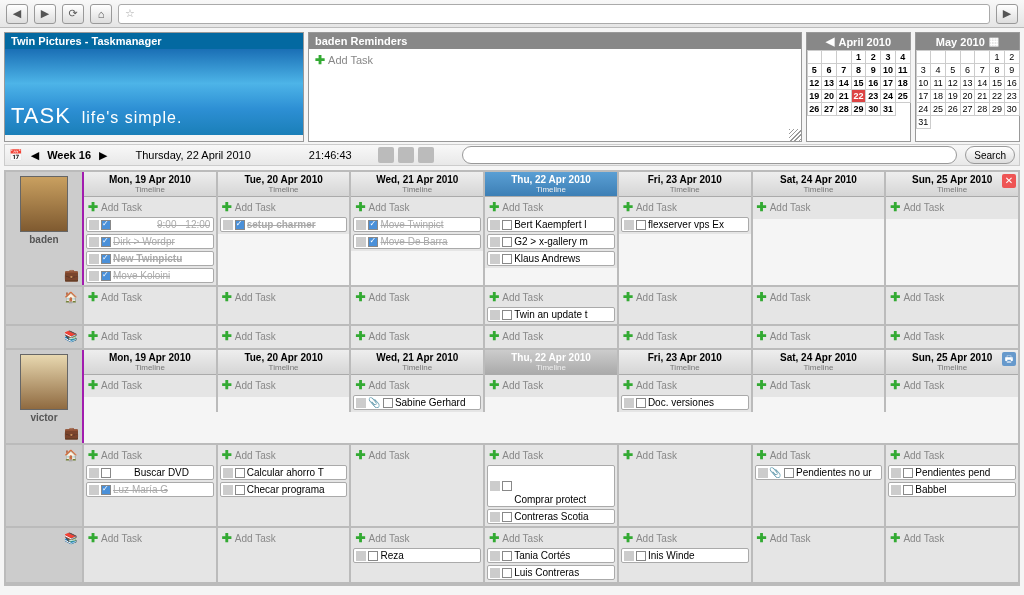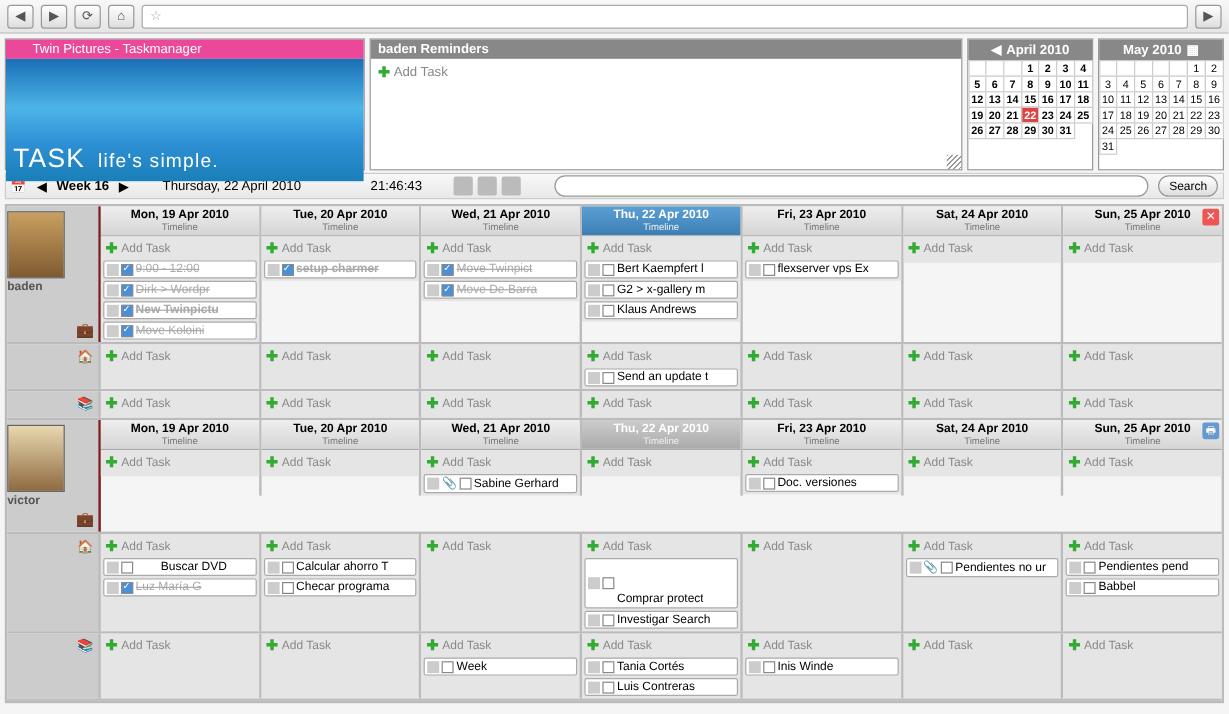--- a/index.html
+++ b/index.html
@@ -4,42 +4,42 @@
 <style>
 *{box-sizing:border-box;margin:0;padding:0;font-family:Arial,Helvetica,sans-serif}
 body{background:#f5f5f5;width:1024px;height:595px;overflow:hidden;font-size:11px}
 .browser-bar{height:28px;background:linear-gradient(#f8f8f8,#e5e5e5);border-bottom:1px solid #bbb;display:flex;align-items:center;padding:0 6px;gap:6px}
 .browser-btn{width:22px;height:20px;background:linear-gradient(#fff,#ddd);border:1px solid #999;border-radius:3px;display:flex;align-items:center;justify-content:center;cursor:pointer;color:#555}
 .url-bar{flex:1;height:20px;border:1px solid #aaa;background:#fff;border-radius:3px;display:flex;align-items:center;padding:0 6px;gap:6px}
 .url-text{color:#333;font-size:12px}
 .content{padding:4px}
 .top-row{display:flex;gap:4px;height:110px}
 .brand-box{width:300px;position:relative;border:1px solid #999}
-.brand-header{background:#ec4899;color:#fff;font-size:11px;font-weight:normal;padding:2px 22px}
-.brand-img{height:102px;background:linear-gradient(180deg,#1a6fb5 0%,#4db4e8 40%,#2d8fd4 70%,#1a7fb8 100%);position:relative;display:flex;align-items:flex-end;padding:6px}
+.brand-header{background:#0369a1;color:#fff;font-size:11px;font-weight:bold;padding:2px 6px}
+.brand-img{height:86px;background:linear-gradient(180deg,#1a6fb5 0%,#4db4e8 40%,#2d8fd4 70%,#1a7fb8 100%);position:relative;display:flex;align-items:flex-end;padding:6px}
 .brand-text{color:#fff;font-size:16px;font-weight:300;letter-spacing:1px}
 .brand-text b{font-size:22px;font-weight:400}
 .reminders-box{flex:1;border:1px solid #999;background:#fff;display:flex;flex-direction:column;position:relative}
 .reminders-header{background:#888;color:#fff;font-size:11px;font-weight:bold;padding:2px 6px}
 .add-task-link{color:#888;padding:4px 6px;font-size:11px;display:flex;align-items:center;gap:3px;cursor:pointer}
 .cals{display:flex;gap:4px}
 .cal{width:105px;border:1px solid #999;background:#fff}
 .cal-header{background:#888;color:#fff;font-weight:bold;text-align:center;padding:2px;font-size:11px;display:flex;align-items:center;justify-content:center;gap:4px}
 .cal-grid{display:grid;grid-template-columns:repeat(7,1fr)}
 .cal-cell{border:1px solid #ccc;text-align:center;font-size:9px;height:14px;line-height:12px;background:#fff;margin:-0.5px}
 .cal-cell.gray{color:#bbb}
 .cal-cell.today{background:#d44;color:#fff;font-weight:bold}
 .cal-cell.bold{font-weight:bold}
 .week-bar{height:22px;background:linear-gradient(#f8f8f8,#e8e8e8);border:1px solid #ccc;margin-top:2px;display:flex;align-items:center;padding:0 4px;gap:8px;font-size:11px}
 .search-input{flex:1;height:18px;border:1px solid #999;border-radius:9px;padding:0 8px;margin-left:20px}
 .search-btn{height:18px;border:1px solid #999;border-radius:9px;padding:0 8px;background:linear-gradient(#fff,#ddd);font-size:10px}
 .main-grid{margin-top:4px;border:2px solid #bbb}
 .user-block{border-bottom:2px solid #bbb;position:relative}
 .user-row{display:flex}
-.user-side{width:78px;background:#ccc;border-right:2px solid #7f1d1d;display:flex;flex-direction:column;padding-top:4px}
+.user-side{width:78px;background:#ccc;border-right:2px solid #a21caf;display:flex;flex-direction:column;align-items:center;padding-top:4px}
 .avatar{width:48px;height:56px;background:#234;border:1px solid #666;margin-bottom:2px}
 .username{font-size:10px;color:#555;font-weight:bold}
 .days-container{flex:1}
 .headers-row{display:flex}
 .day-col{flex:1;border-right:2px solid #bbb}
 .day-col:last-child{border-right:none}
 .day-header{background:linear-gradient(#eee,#d5d5d5);text-align:center;padding:2px 0;border-bottom:1px solid #aaa}
 .day-header.today{background:linear-gradient(#5a9fd4,#3d7fb5);color:#fff}
 .day-header.vtoday{background:linear-gradient(#ccc,#aaa);color:#fff}
 .day-title{font-size:10px;font-weight:bold}
@@ -219,21 +219,21 @@
                   <div class="day-sub">Timeline</div>
                 </div>
                 <div class="cell">
                   <div class="add-task-link">
                     <span class="plus">✚</span>
                     <span>Add Task</span>
                   </div>
                   <div class="task-item done">
                     <span class="mini-icon"></span>
                     <span class="chk checked"></span>
-                    <span style="overflow: hidden; text-overflow: ellipsis;">9:00 - 12:00</span>
+                    <span style="overflow: hidden; text-overflow: ellipsis; margin-left: 44px;">9:00 - 12:00</span>
                   </div>
                   <div class="task-item done">
                     <span class="mini-icon"></span>
                     <span class="chk checked"></span>
                     <span style="overflow: hidden; text-overflow: ellipsis;">Dirk &gt; Wordpr</span>
                   </div>
                   <div class="task-item done">
                     <span class="mini-icon"></span>
                     <span class="chk checked"></span>
                     <span style="overflow: hidden; text-overflow: ellipsis; font-weight: bold;">New Twinpictu</span>
@@ -379,21 +379,21 @@
               </div>
             </div>
             <div class="cell">
               <div class="add-task-link">
                 <span class="plus">✚</span>
                 <span>Add Task</span>
               </div>
               <div class="task-item">
                 <span class="mini-icon"></span>
                 <span class="chk"></span>
-                <span style="overflow: hidden; text-overflow: ellipsis;">Send an update t</span>
+                <span style="overflow: hidden; text-overflow: ellipsis;">Twin an update t</span>
               </div>
             </div>
             <div class="cell">
               <div class="add-task-link">
                 <span class="plus">✚</span>
                 <span>Add Task</span>
               </div>
             </div>
             <div class="cell">
               <div class="add-task-link">
@@ -616,21 +616,21 @@
                 <span>Add Task</span>
               </div>
               <div class="task-item">
                 <span class="mini-icon"></span>
                 <span class="chk"></span>
                 <span style="overflow: hidden; text-overflow: ellipsis; margin-top: 27px;">Comprar protect</span>
               </div>
               <div class="task-item">
                 <span class="mini-icon"></span>
                 <span class="chk"></span>
-                <span style="overflow: hidden; text-overflow: ellipsis;">Investigar Search</span>
+                <span style="overflow: hidden; text-overflow: ellipsis;">Contreras Scotia</span>
               </div>
             </div>
             <div class="cell">
               <div class="add-task-link">
                 <span class="plus">✚</span>
                 <span>Add Task</span>
               </div>
             </div>
             <div class="cell">
               <div class="add-task-link">
@@ -680,21 +680,21 @@
               </div>
             </div>
             <div class="cell">
               <div class="add-task-link">
                 <span class="plus">✚</span>
                 <span>Add Task</span>
               </div>
               <div class="task-item">
                 <span class="mini-icon"></span>
                 <span class="chk"></span>
-                <span style="overflow: hidden; text-overflow: ellipsis;">Week</span>
+                <span style="overflow: hidden; text-overflow: ellipsis;">Reza</span>
               </div>
             </div>
             <div class="cell">
               <div class="add-task-link">
                 <span class="plus">✚</span>
                 <span>Add Task</span>
               </div>
               <div class="task-item">
                 <span class="mini-icon"></span>
                 <span class="chk"></span>

